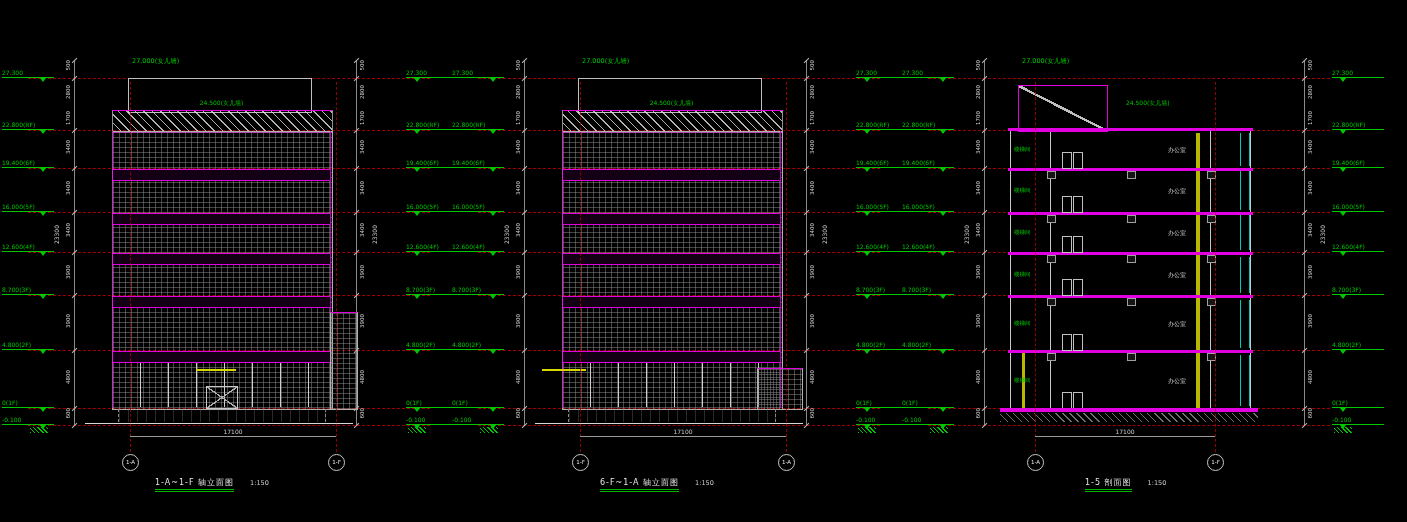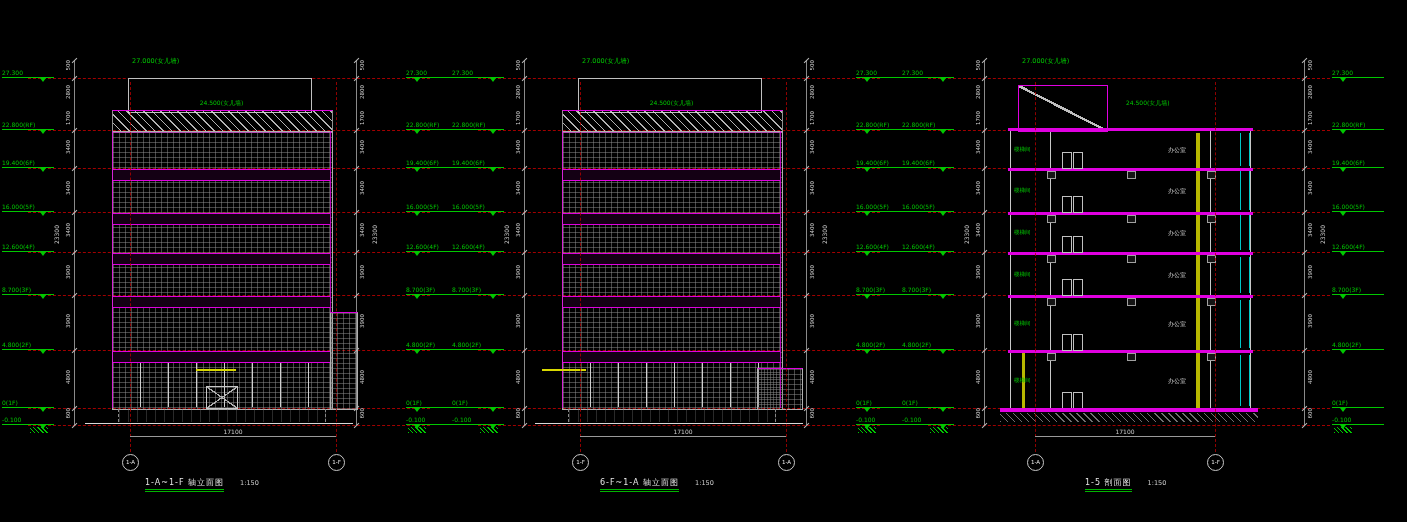--- a/index.html
+++ b/index.html
@@ -135,21 +135,21 @@
         <div style="position: absolute; left: 330px; top: 312px; width: 26px; height: 96px; border-width: 1px; border-style: solid; border-color: rgb(224, 0, 224) rgb(176, 176, 176) rgb(176, 176, 176); border-image: initial; background: repeating-linear-gradient(rgba(140, 140, 140, 0.5) 0px, rgba(140, 140, 140, 0.5) 1px, transparent 1px, transparent 5px), repeating-linear-gradient(to right, rgba(140, 140, 140, 0.5) 0px, rgba(140, 140, 140, 0.5) 1px, transparent 1px, transparent 6px);"></div>
         <div style="position: absolute; left: 118px; top: 409px; width: 206px; height: 13px; border-left: 1px dashed rgb(136, 136, 136); border-right: 1px dashed rgb(136, 136, 136); background: repeating-linear-gradient(to right, rgba(120, 120, 120, 0.35) 0px, rgba(120, 120, 120, 0.35) 1px, transparent 1px, transparent 9px);"></div>
         <div style="position: absolute; left: 85px; top: 423px; width: 268px; height: 1px; background: rgb(216, 216, 216);"></div>
         <div style="position: absolute; left: 130px; top: 82px; width: 0px; height: 370px; border-left: 1px dashed rgb(180, 0, 0); opacity: 0.8;"></div>
         <div style="position: absolute; left: 122px; top: 454px; width: 15px; height: 15px; border: 1px solid rgb(200, 200, 200); border-radius: 50%; font-size: 5.5px; color: rgb(232, 232, 232); text-align: center; line-height: 15px;">1-A</div>
         <div style="position: absolute; left: 336px; top: 82px; width: 0px; height: 370px; border-left: 1px dashed rgb(180, 0, 0); opacity: 0.8;"></div>
         <div style="position: absolute; left: 328px; top: 454px; width: 15px; height: 15px; border: 1px solid rgb(200, 200, 200); border-radius: 50%; font-size: 5.5px; color: rgb(232, 232, 232); text-align: center; line-height: 15px;">1-F</div>
         <div style="position: absolute; left: 130px; top: 436px; width: 206px; height: 0px; border-top: 1px solid rgb(153, 153, 153);"></div>
         <div style="position: absolute; left: 130px; top: 428px; width: 206px; font-size: 6px; color: rgb(207, 207, 207); text-align: center;">17100</div>
       </div>
-    <div class="title-row" style="left:145px;top:477px">
+    <div class="title-row" style="left:155px;top:477px">
       <span class="vtitle">1-A~1-F 轴立面图</span>
       <span class="vscale">1:150</span>
     </div>
   </section>
 
   <section class="view" id="view-1" style="left:450px;width:450px">
     <div class="layer" id="layer-1">
         <div style="position: absolute; left: 28px; top: 78px; width: 402px; height: 0px; border-top: 1px dashed rgb(180, 0, 0); opacity: 0.9;"></div>
         <div style="position: absolute; left: 28px; top: 130px; width: 402px; height: 0px; border-top: 1px dashed rgb(180, 0, 0); opacity: 0.9;"></div>
         <div style="position: absolute; left: 28px; top: 168px; width: 402px; height: 0px; border-top: 1px dashed rgb(180, 0, 0); opacity: 0.9;"></div>

